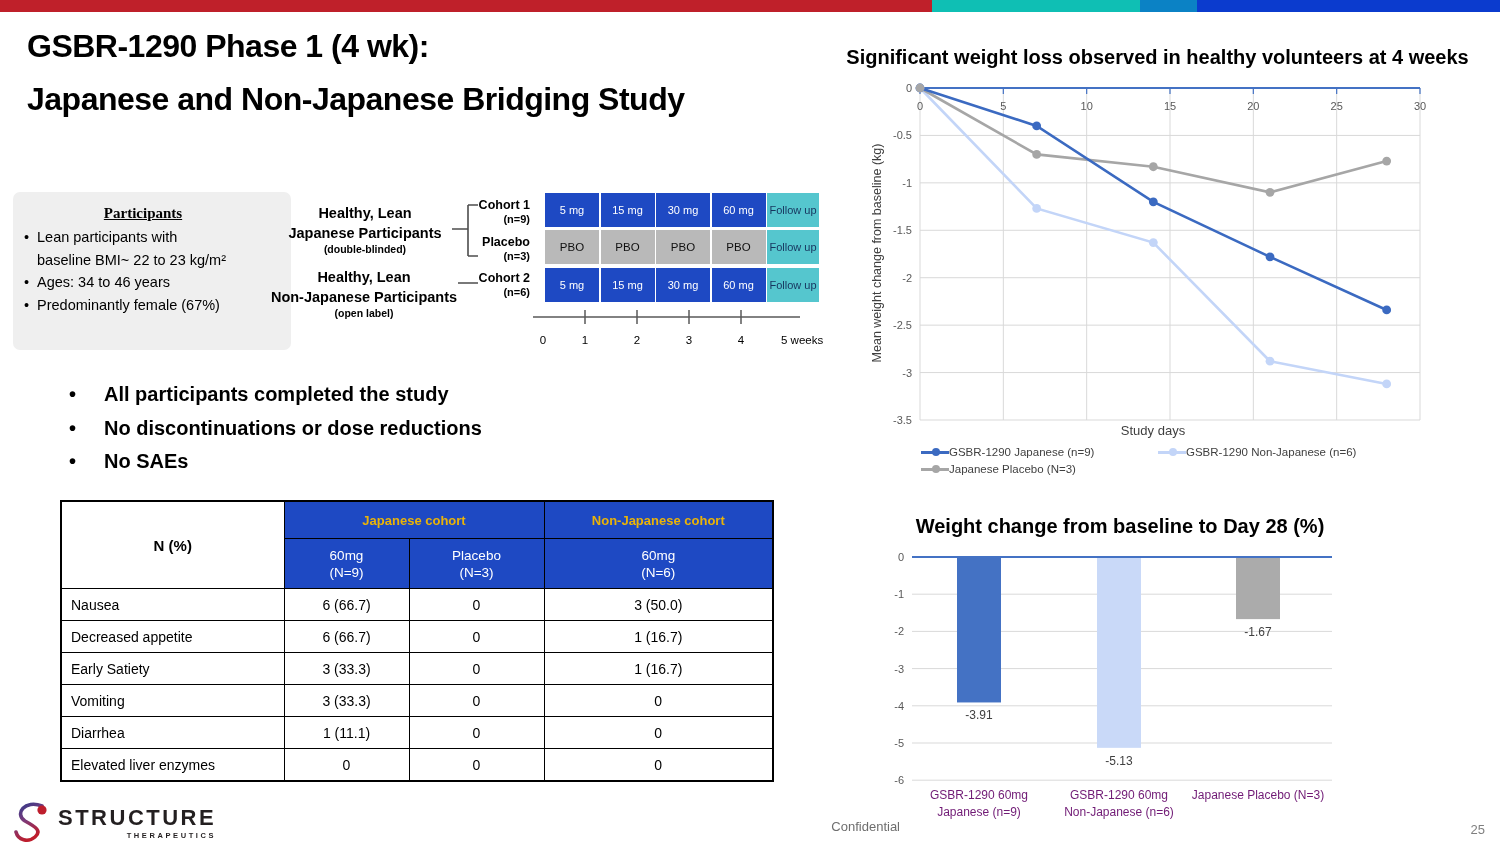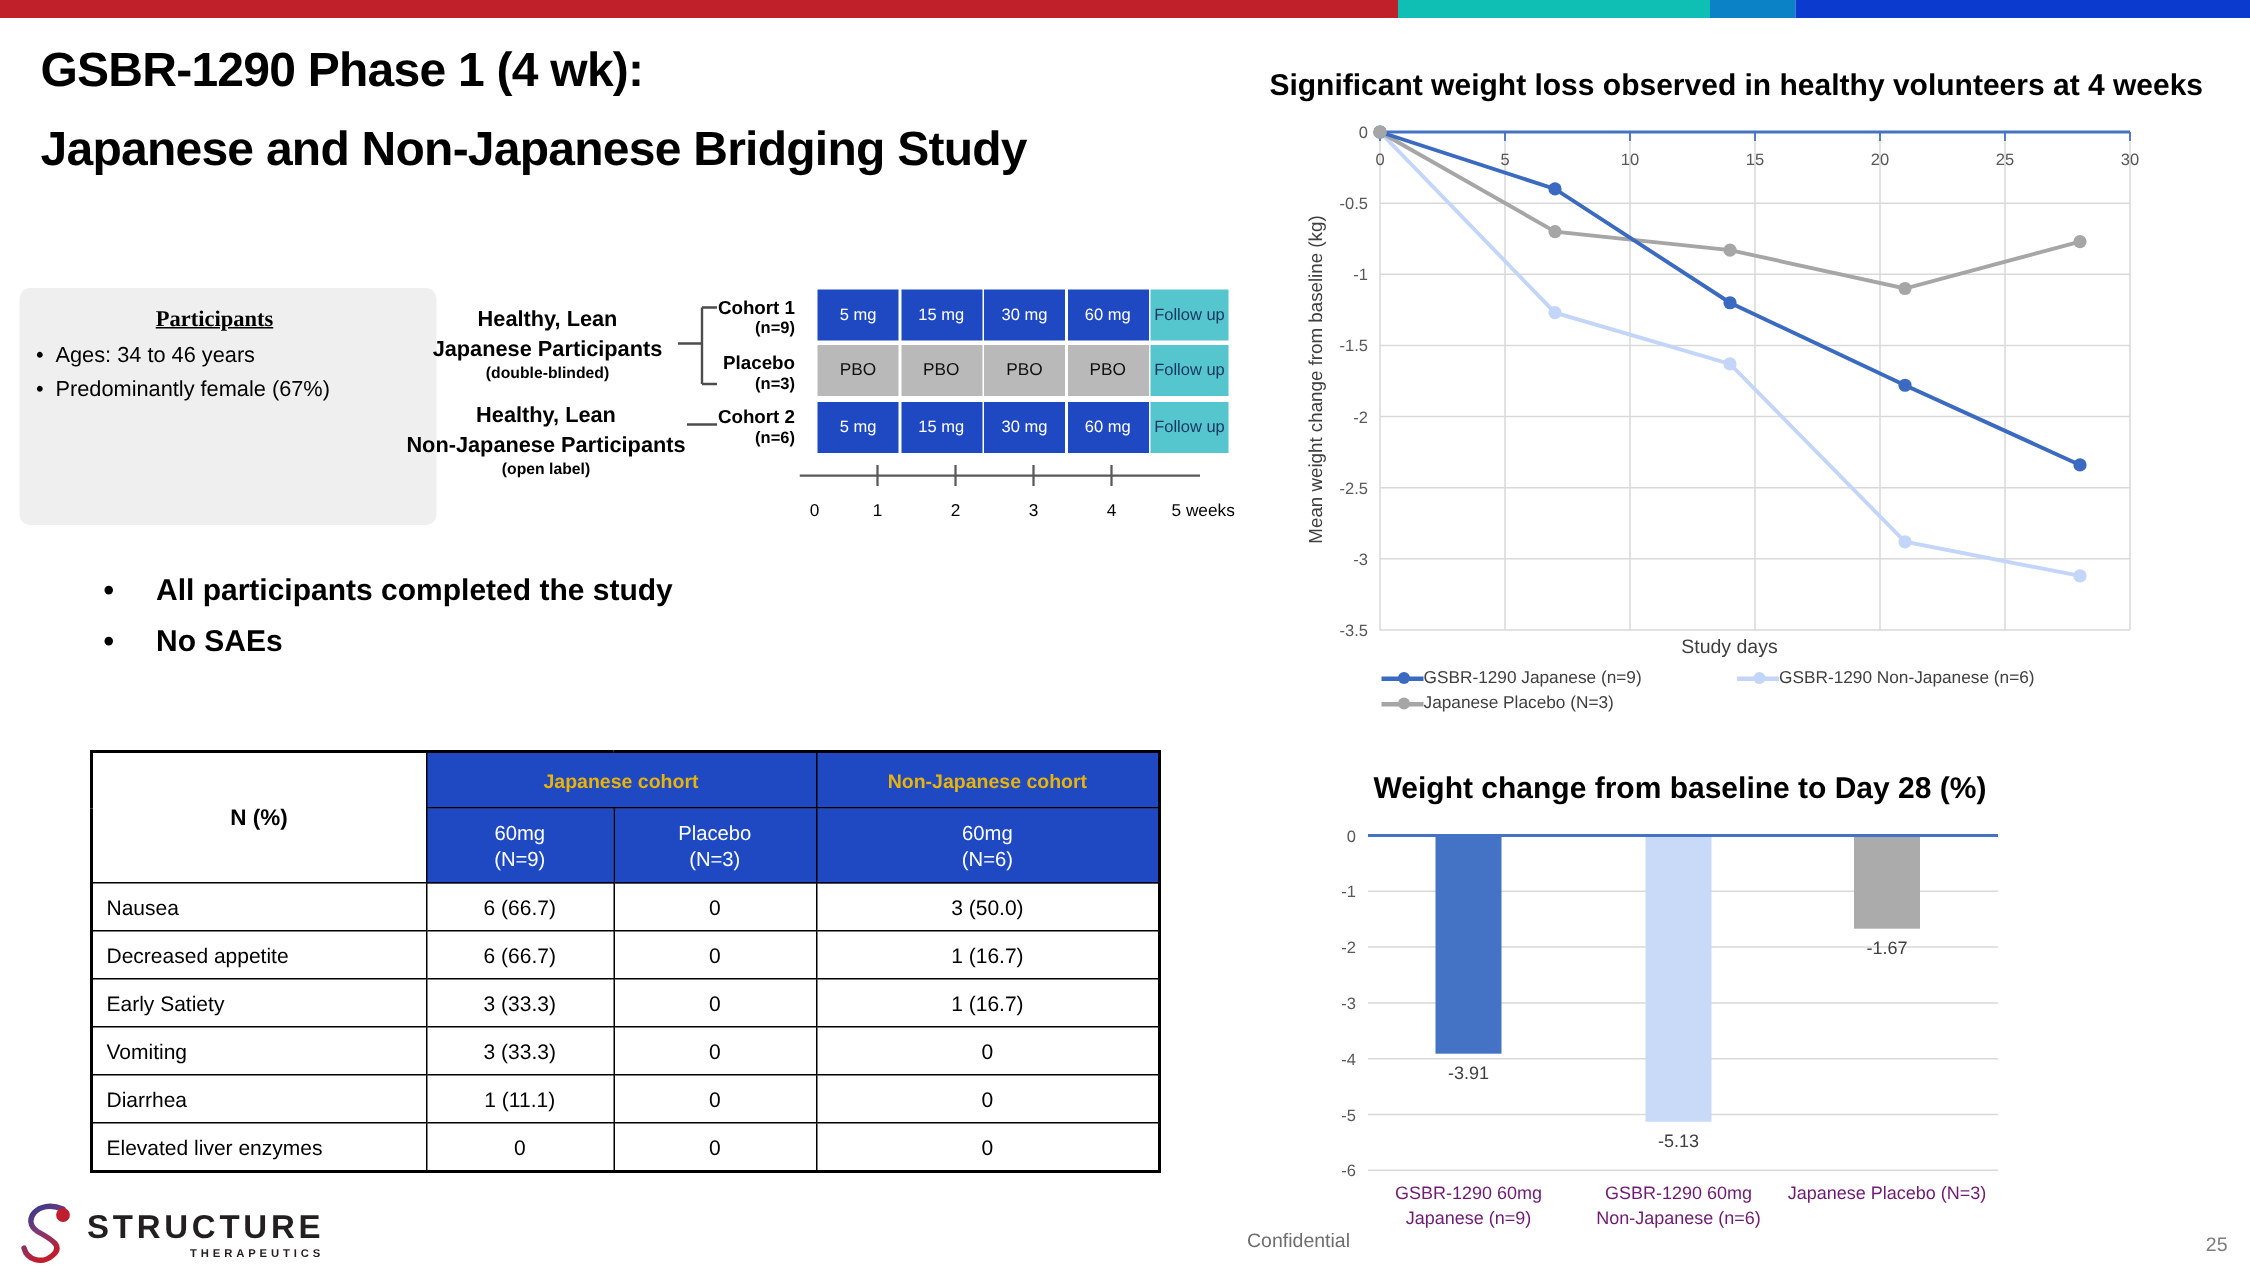--- a/index.html
+++ b/index.html
@@ -86,20 +86,22 @@
   </div>
 
 <div class="slide-title">
   <span>GSBR-1290 Phase 1 (4 wk):</span><br>
   <span>Japanese and Non-Japanese Bridging Study</span>
 </div>
 
 <div class="pbox">
   <h3>Participants</h3>
   <ul id="participants-list">
+      <li>Lean participants with
+baseline BMI~ 22 to 23 kg/m²</li>
       <li>Ages: 34 to 46 years</li>
       <li>Predominantly female (67%)</li>
     </ul>
 </div>
 
 <div class="grp" style="left:280px;top:203px;width:170px;">
   <div class="l1">Healthy, Lean</div>
   <div class="l2">Japanese Participants</div>
   <div class="note">(double-blinded)</div>
 </div>
@@ -159,20 +161,21 @@
     <text x="10" y="34" text-anchor="middle" font-size="11.5" fill="#000" font-family="Liberation Sans, sans-serif">0</text>
     <text x="52" y="34" text-anchor="middle" font-size="11.5" fill="#000" font-family="Liberation Sans, sans-serif">1</text>
     <text x="104" y="34" text-anchor="middle" font-size="11.5" fill="#000" font-family="Liberation Sans, sans-serif">2</text>
     <text x="156" y="34" text-anchor="middle" font-size="11.5" fill="#000" font-family="Liberation Sans, sans-serif">3</text>
     <text x="208" y="34" text-anchor="middle" font-size="11.5" fill="#000" font-family="Liberation Sans, sans-serif">4</text>
     <text x="248" y="34" text-anchor="start" font-size="11.5" fill="#000" font-family="Liberation Sans, sans-serif">5 weeks</text>
   </svg>
 
 <ul class="keypoints" id="keypoints">
     <li>All participants completed the study</li>
+    <li>No discontinuations or dose reductions</li>
     <li>No SAEs</li>
   </ul>
 
 <table class="ae" id="ae-table">
   <colgroup>
       <col style="width:223px">
       <col style="width:125px">
       <col style="width:135px">
       <col style="width:229px">
     </colgroup>

